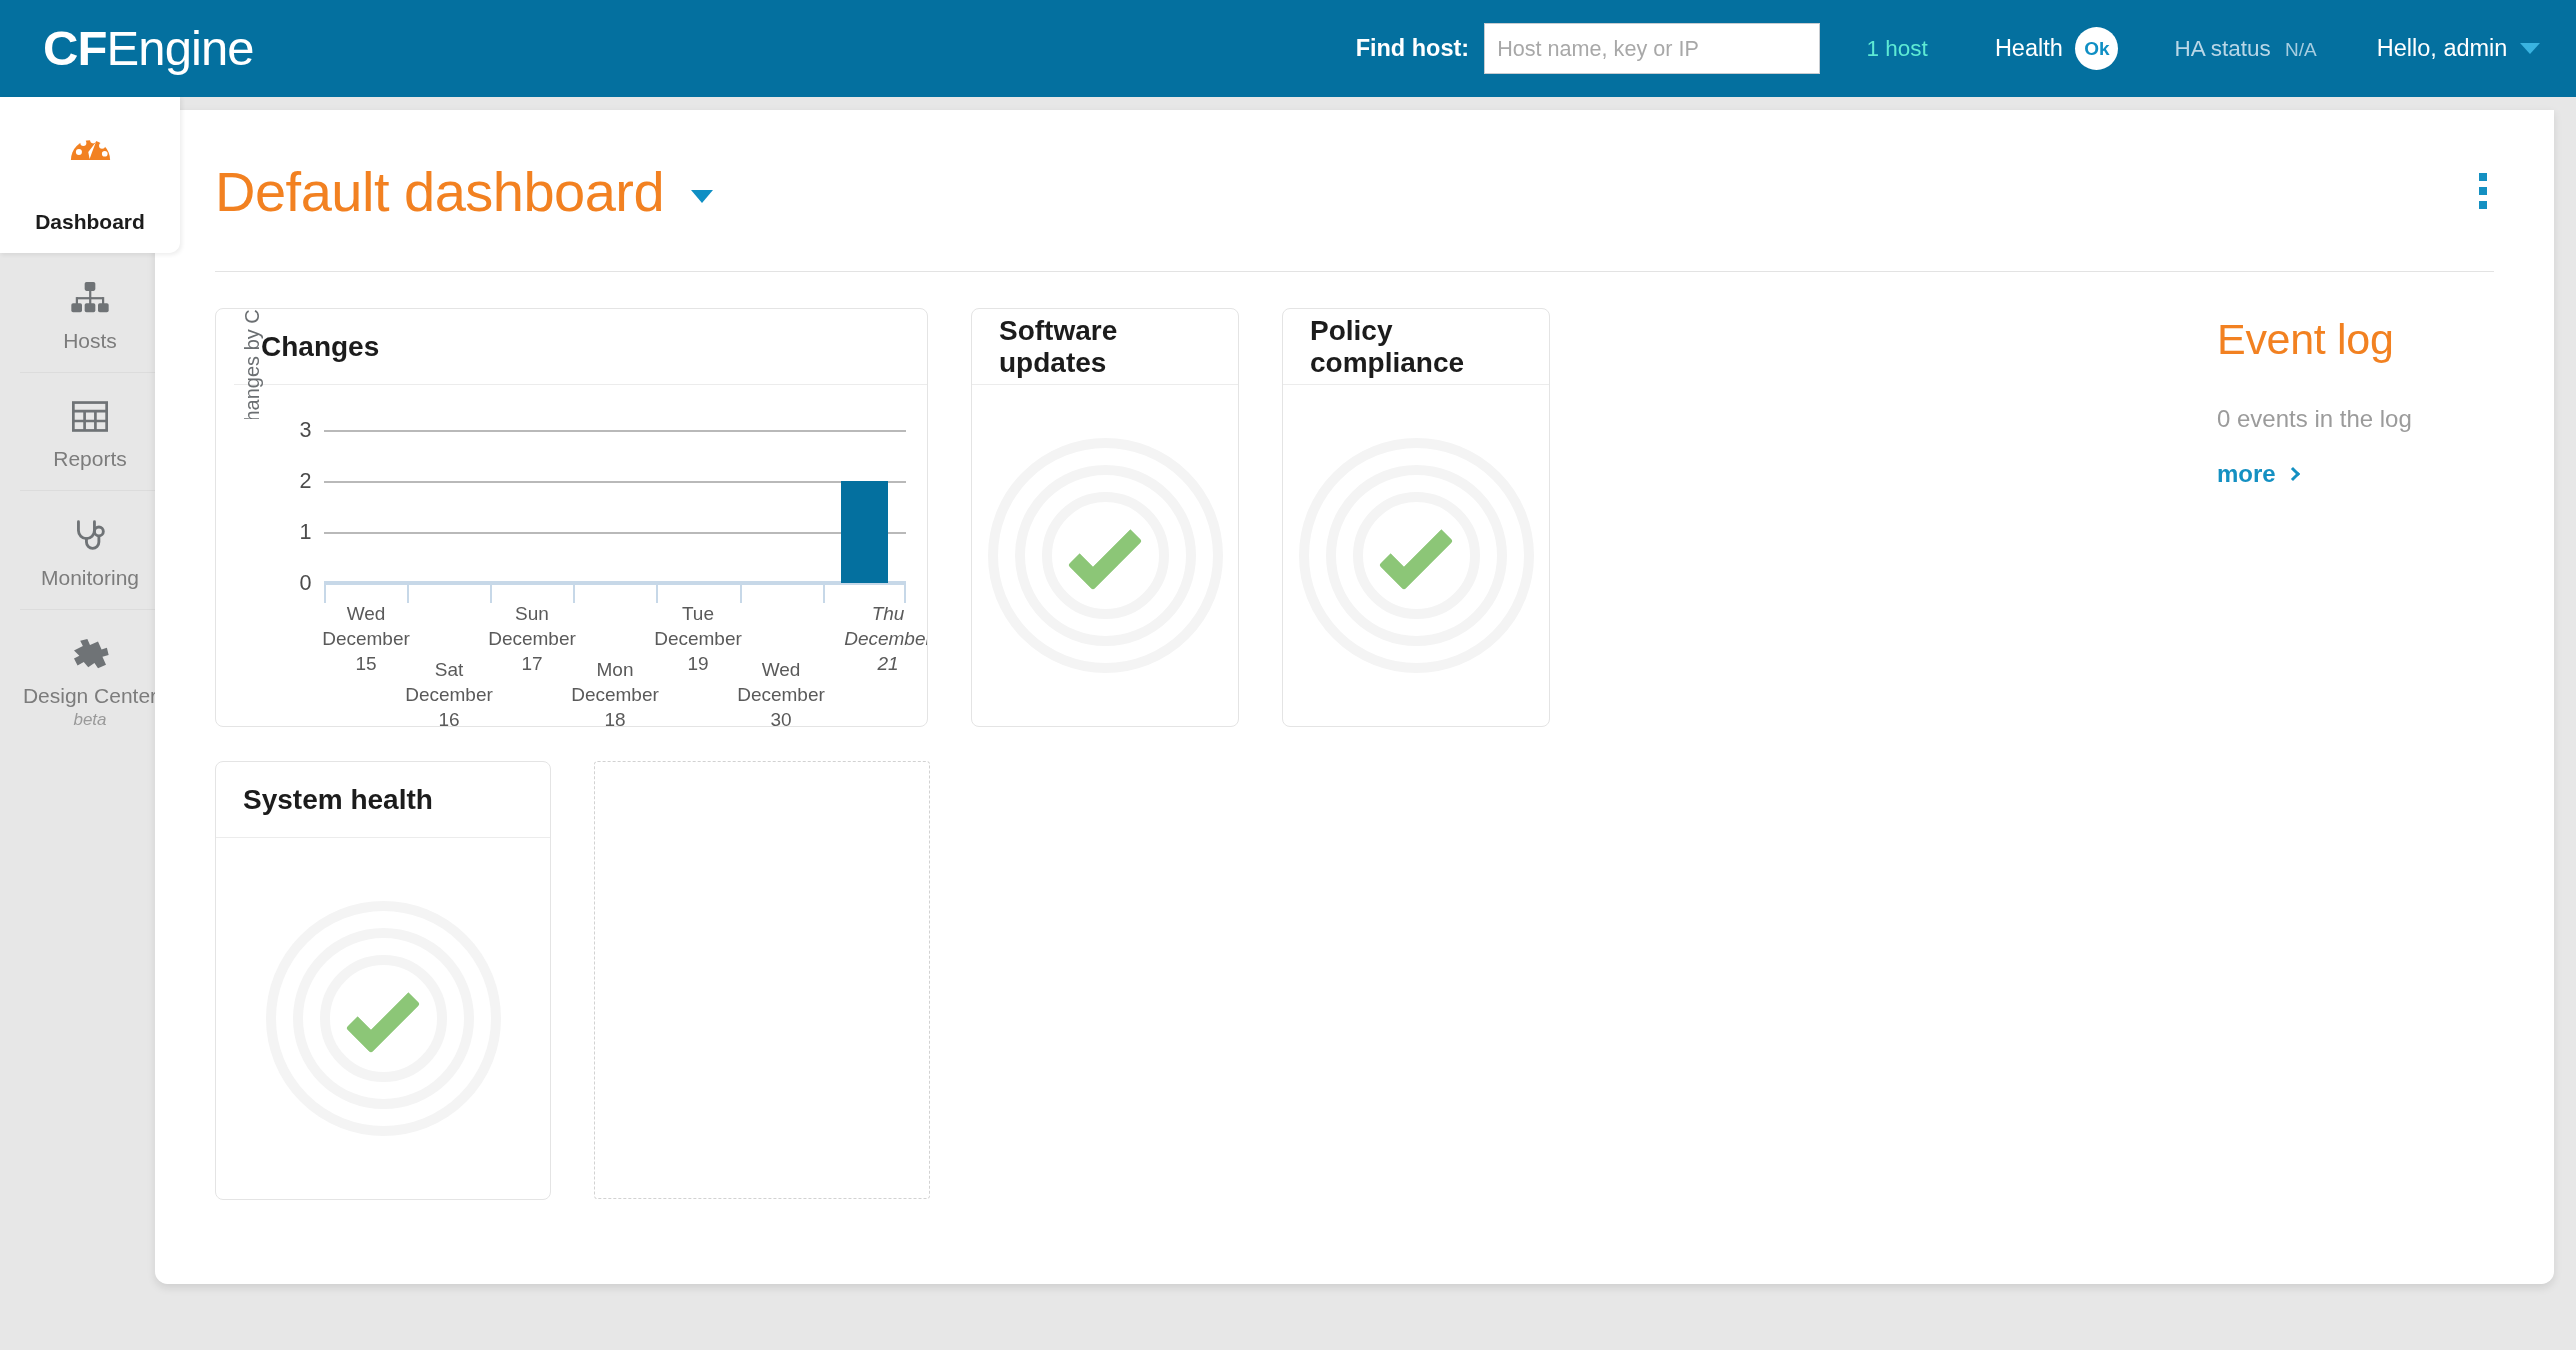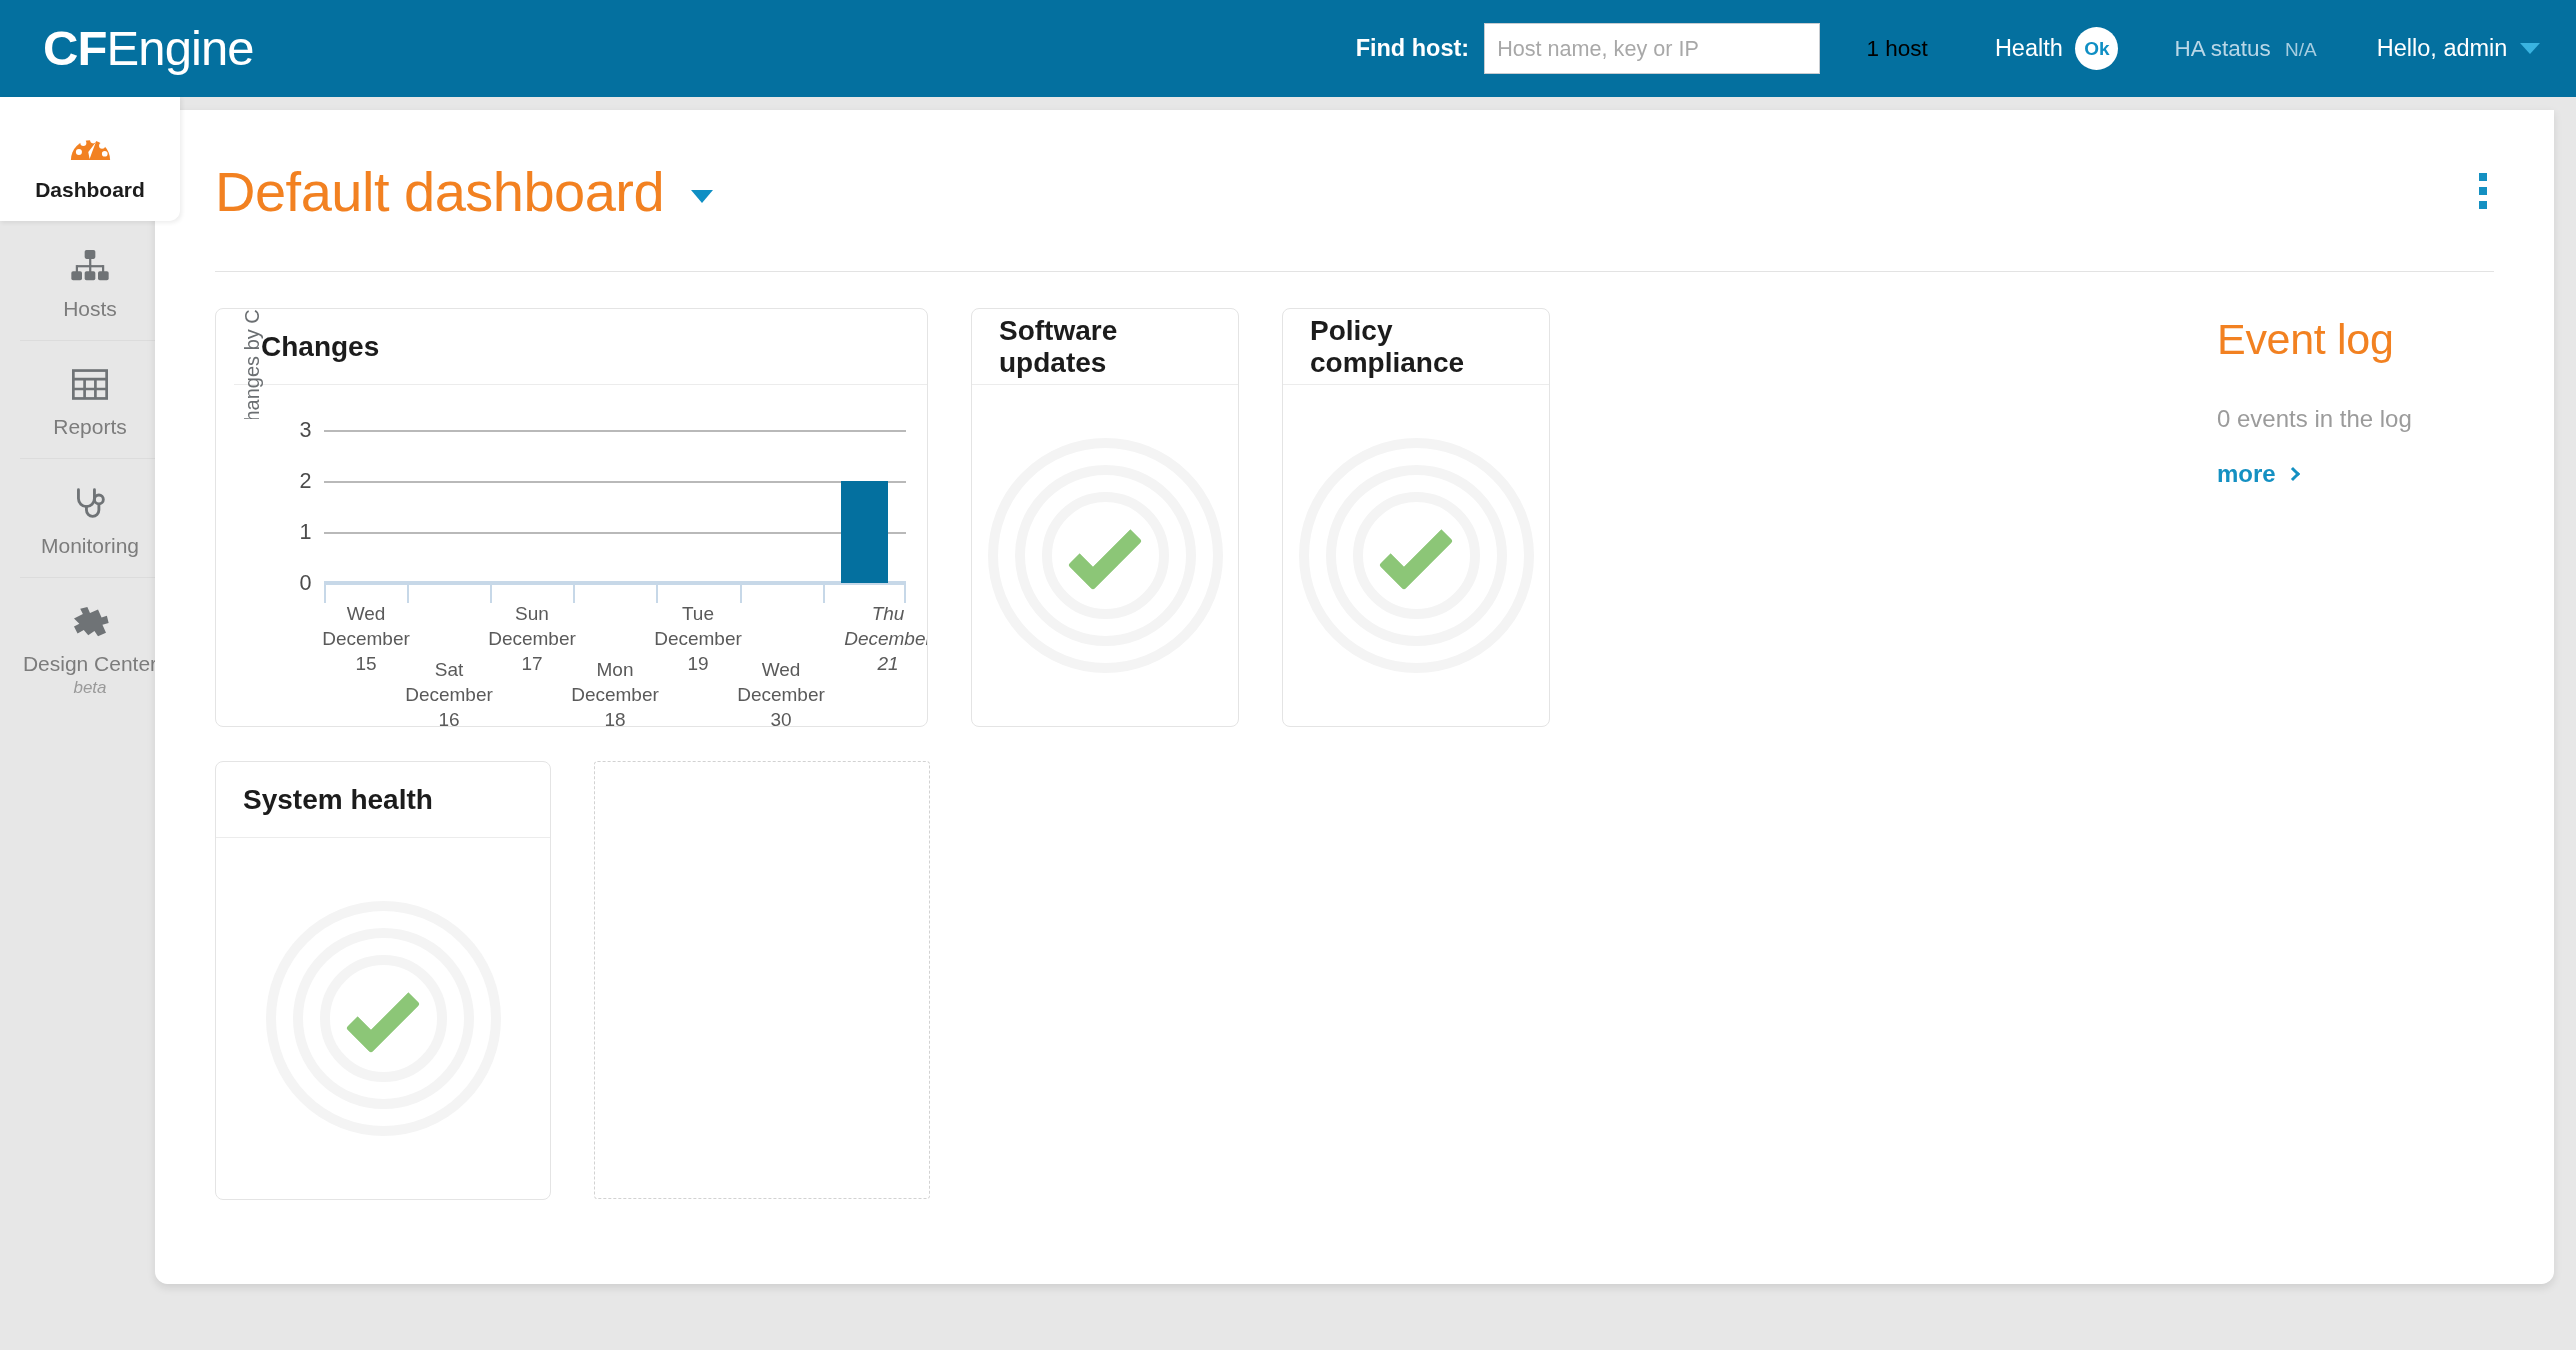--- a/index.html
+++ b/index.html
@@ -42,21 +42,21 @@
     width: 336px; height: 51px;
     border: 0.9px solid #c7ccd1;
     background: #ffffff;
     font-size: 21.6px;
     font-family: "Liberation Sans", sans-serif;
     color: #333; padding: 0 12.6px;
     outline: none;
   }
   .host-input::placeholder { color: #a8a8a8; }
   .host-count {
-    color: #000000; font-size: 22.5px;
+    color: #5eead4; font-size: 22.5px;
     margin-left: 47px; white-space: nowrap;
   }
   .health-group {
     display: flex; align-items: center;
     margin-left: 67px;
   }
   .health-label { color: #ffffff; font-size: 23.5px; white-space: nowrap; }
   .ok-badge {
     margin-left: 12.6px;
     width: 43px; height: 43px; border-radius: 50%;
@@ -98,20 +98,21 @@
     content: "";
     position: absolute; top: 0; left: 20px;
     width: 141px; height: 0.9px; background: #dcdcdc;
   }
   .nav-item.active {
     background: #ffffff;
     border-radius: 0 0 10.8px 0;
     box-shadow: 1.8px 1.8px 4.5px rgba(0,0,0,0.07);
     z-index: 3;
     padding-top: 29px;
+    gap: 32px;
   }
   .nav-item.active + .nav-item::before { background: transparent; }
   .nav-icon {
     height: 43px; display: flex;
     align-items: center; justify-content: center;
     margin-bottom: 9px;
   }
   .nav-label {
     font-size: 21px; color: #7c7c7c;
     line-height: 1.1; text-align: center;

